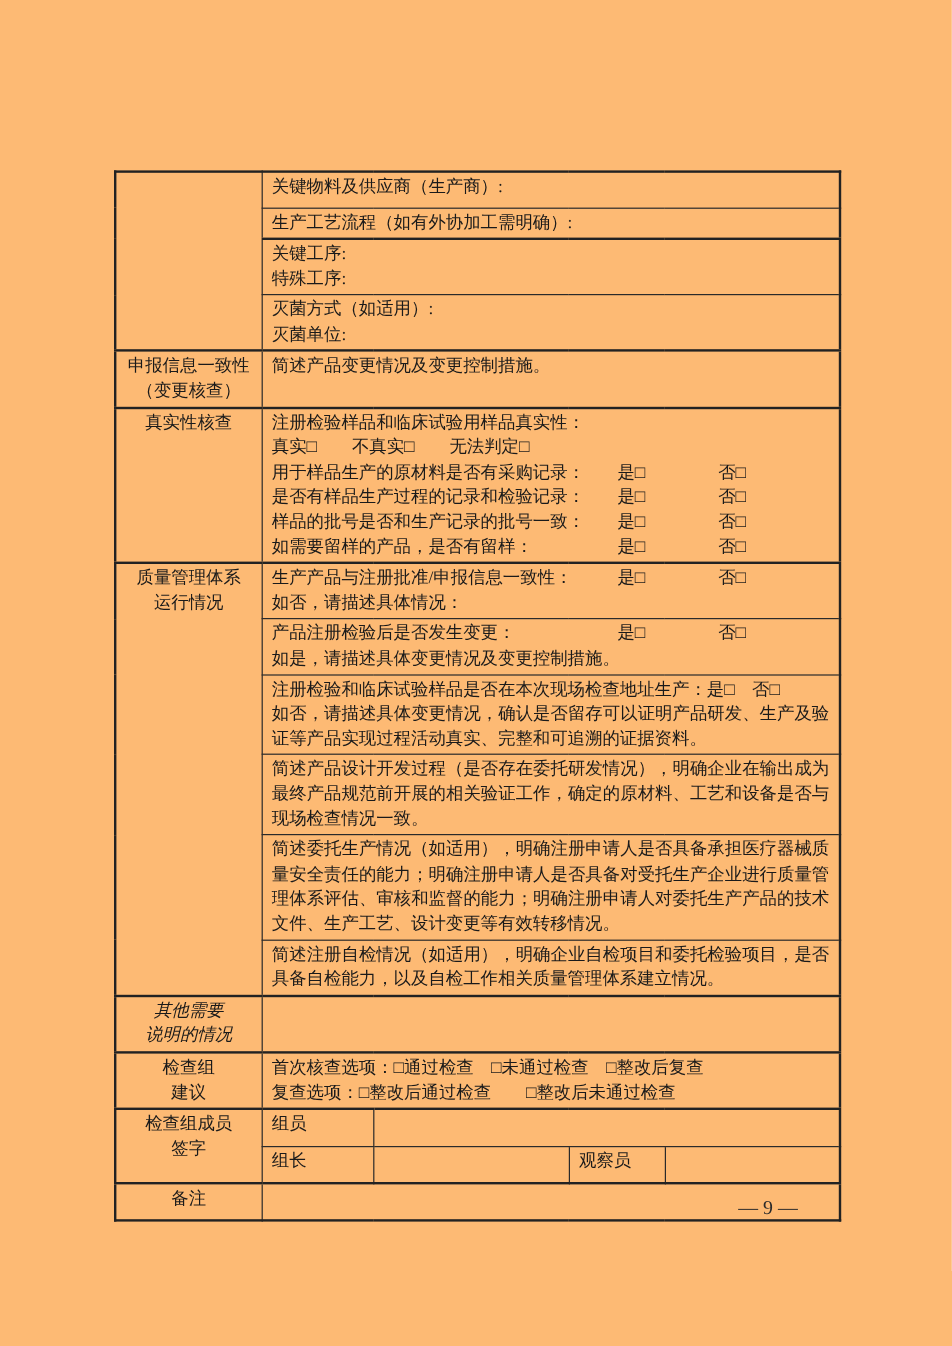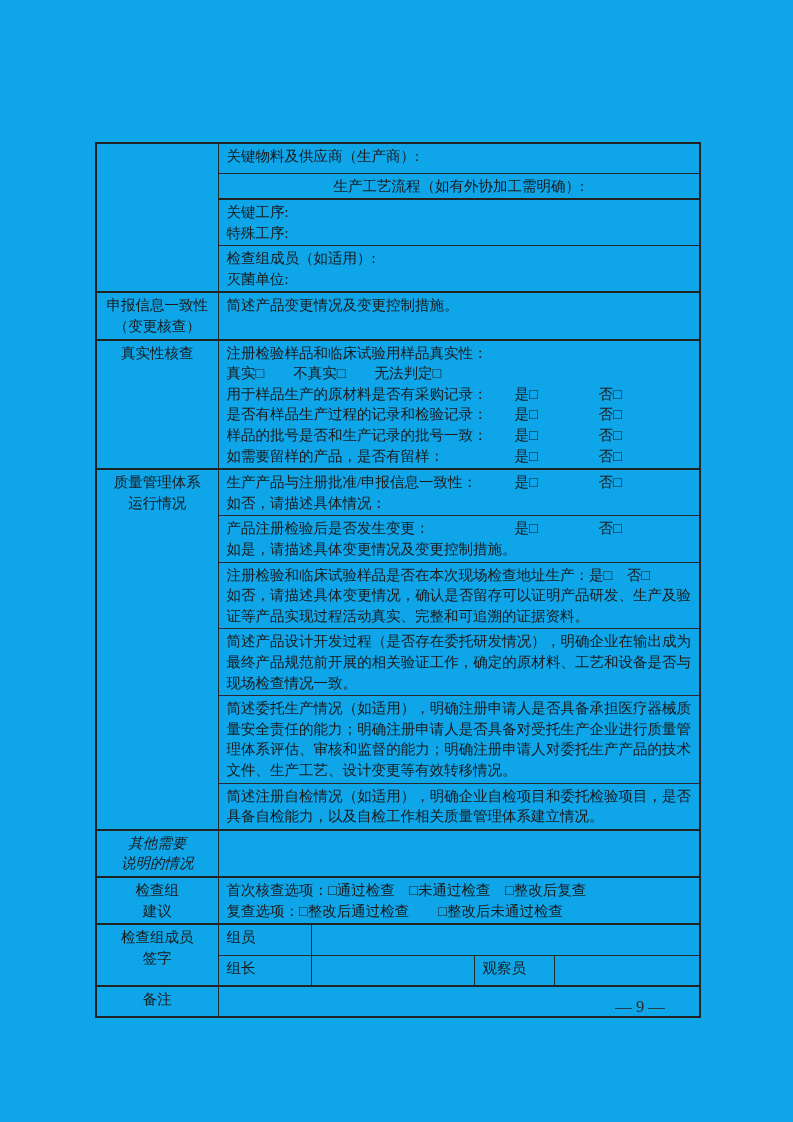--- a/index.html
+++ b/index.html
@@ -1,21 +1,21 @@
 <!DOCTYPE html>
 <html><head>
 <meta charset="utf-8">
 <style>
   html,body{margin:0;padding:0;}
   body{
     width:793px;height:1122px;background:#ffffff;position:relative;
     font-family:"Liberation Serif","DejaVu Serif",serif;
     color:#1a1a1a;
   }
-  .page{position:absolute;inset:0;background:#0ea5e9;}
+  .page{position:absolute;inset:0;background:#fdba74;}
   table.form{
     position:absolute;left:95px;top:142px;width:604px;
     border-collapse:collapse;table-layout:fixed;
   }
   table.form td{
     border:1px solid #2a2a2a;
     vertical-align:top;
     padding:2px 8px;
     font-size:14.5px;line-height:20.6px;
     overflow:hidden;
@@ -28,21 +28,21 @@
     padding:2px 2px;
   }
   td.ct{}
   td.blank{padding:0;}
   .just{text-align:justify;}
   .qa{position:relative;}
   .qa .yes{position:absolute;left:288px;top:0;}
   .qa .no{position:absolute;left:372px;top:0;}
   td.minilbl{vertical-align:middle;}
   td.obs{vertical-align:middle;text-align:left;}
-  .h30{height:30px;} .h29{height:20px;text-align:center;} .h44{height:44px;} .h41{height:41px;}
+  .h30{height:30px;} .h29{height:20px;} .h44{height:44px;} .h41{height:41px;}
   .h46{height:46px;} .h45{height:45px;font-style:italic;} .h31{height:31px;} .h40{height:40px;margin-top:25px;}
   .pagenum{
     position:absolute;left:575px;top:997px;width:130px;
     text-align:center;font-size:16.5px;color:#2b2b2b;
     font-family:"Liberation Serif","DejaVu Serif",serif;
   }
 </style>
 </head>
 <body>
 
@@ -70,21 +70,21 @@
       </td>
     </tr>
     <tr class="major h44">
       <td class="ct" colspan="4">
         <div>关键工序:</div>
         <div>特殊工序:</div>
       </td>
     </tr>
     <tr class="h41">
       <td class="ct" colspan="4">
-        <div>检查组成员（如适用）:</div>
+        <div>灭菌方式（如适用）:</div>
         <div>灭菌单位:</div>
       </td>
     </tr>
 
     <tr class="major h46">
       <td class="lbl">
         <div>申报信息一致性</div>
         <div>（变更核查）</div>
       </td>
       <td class="ct" colspan="4">

